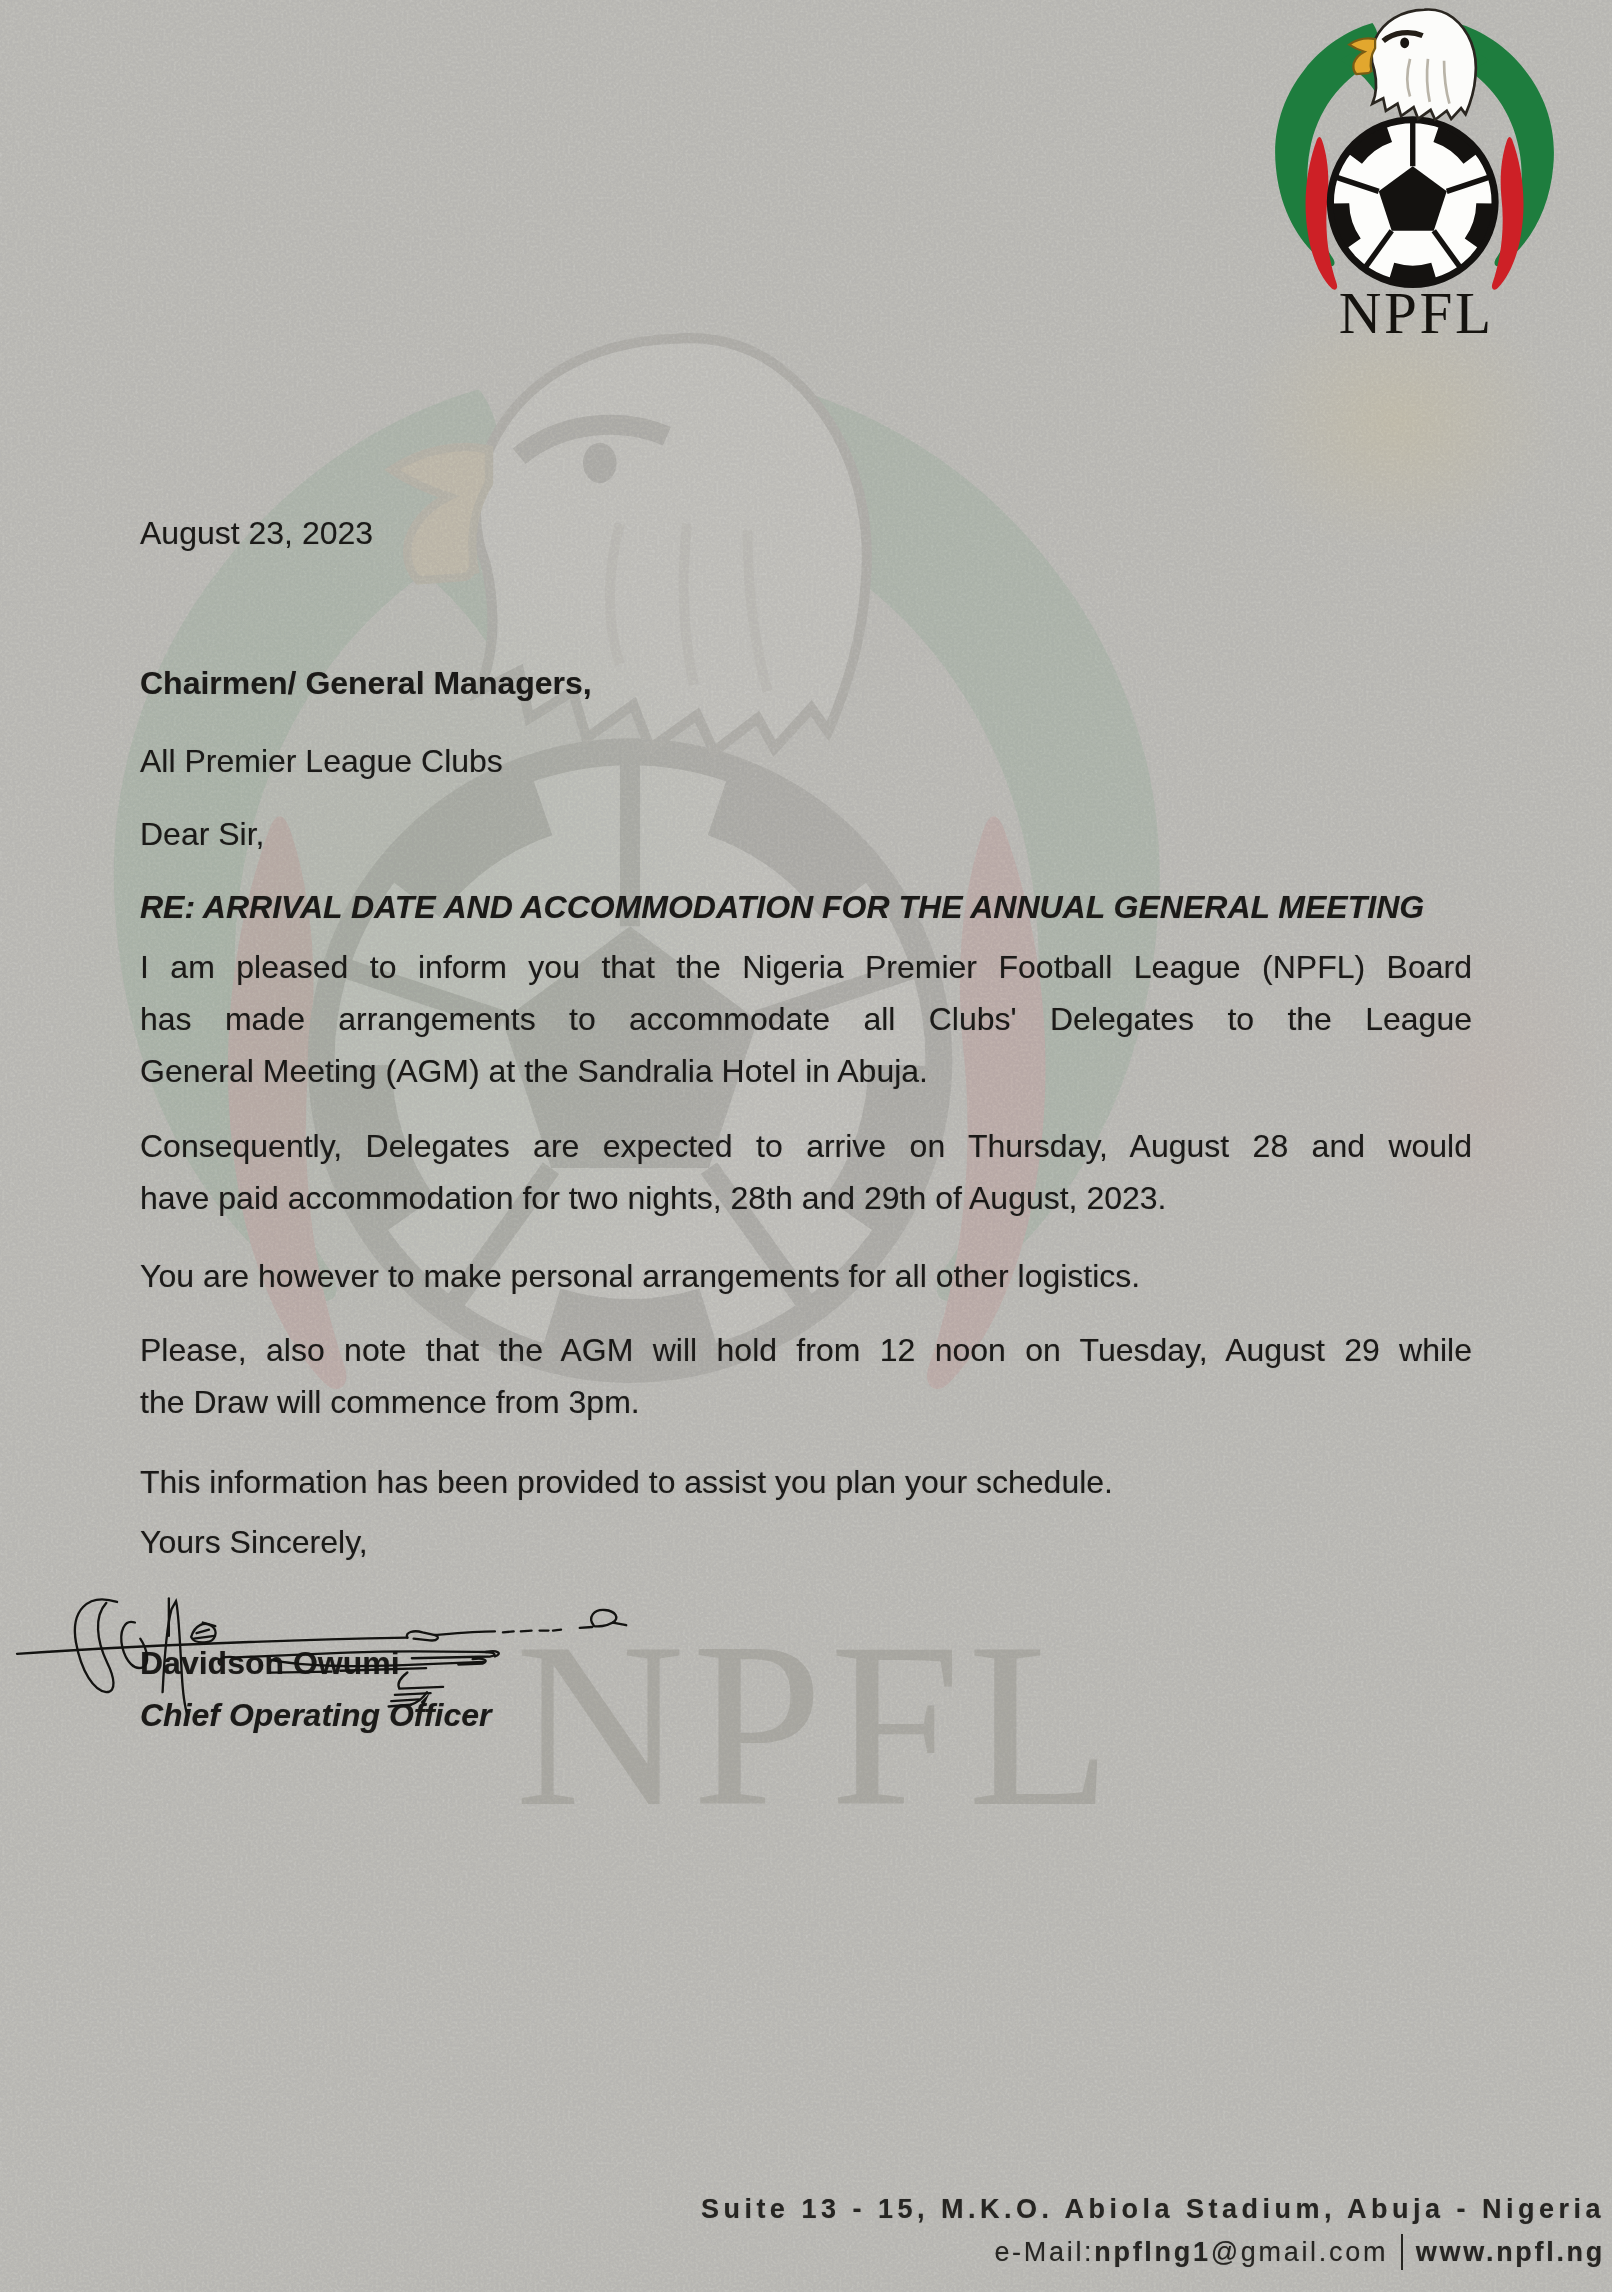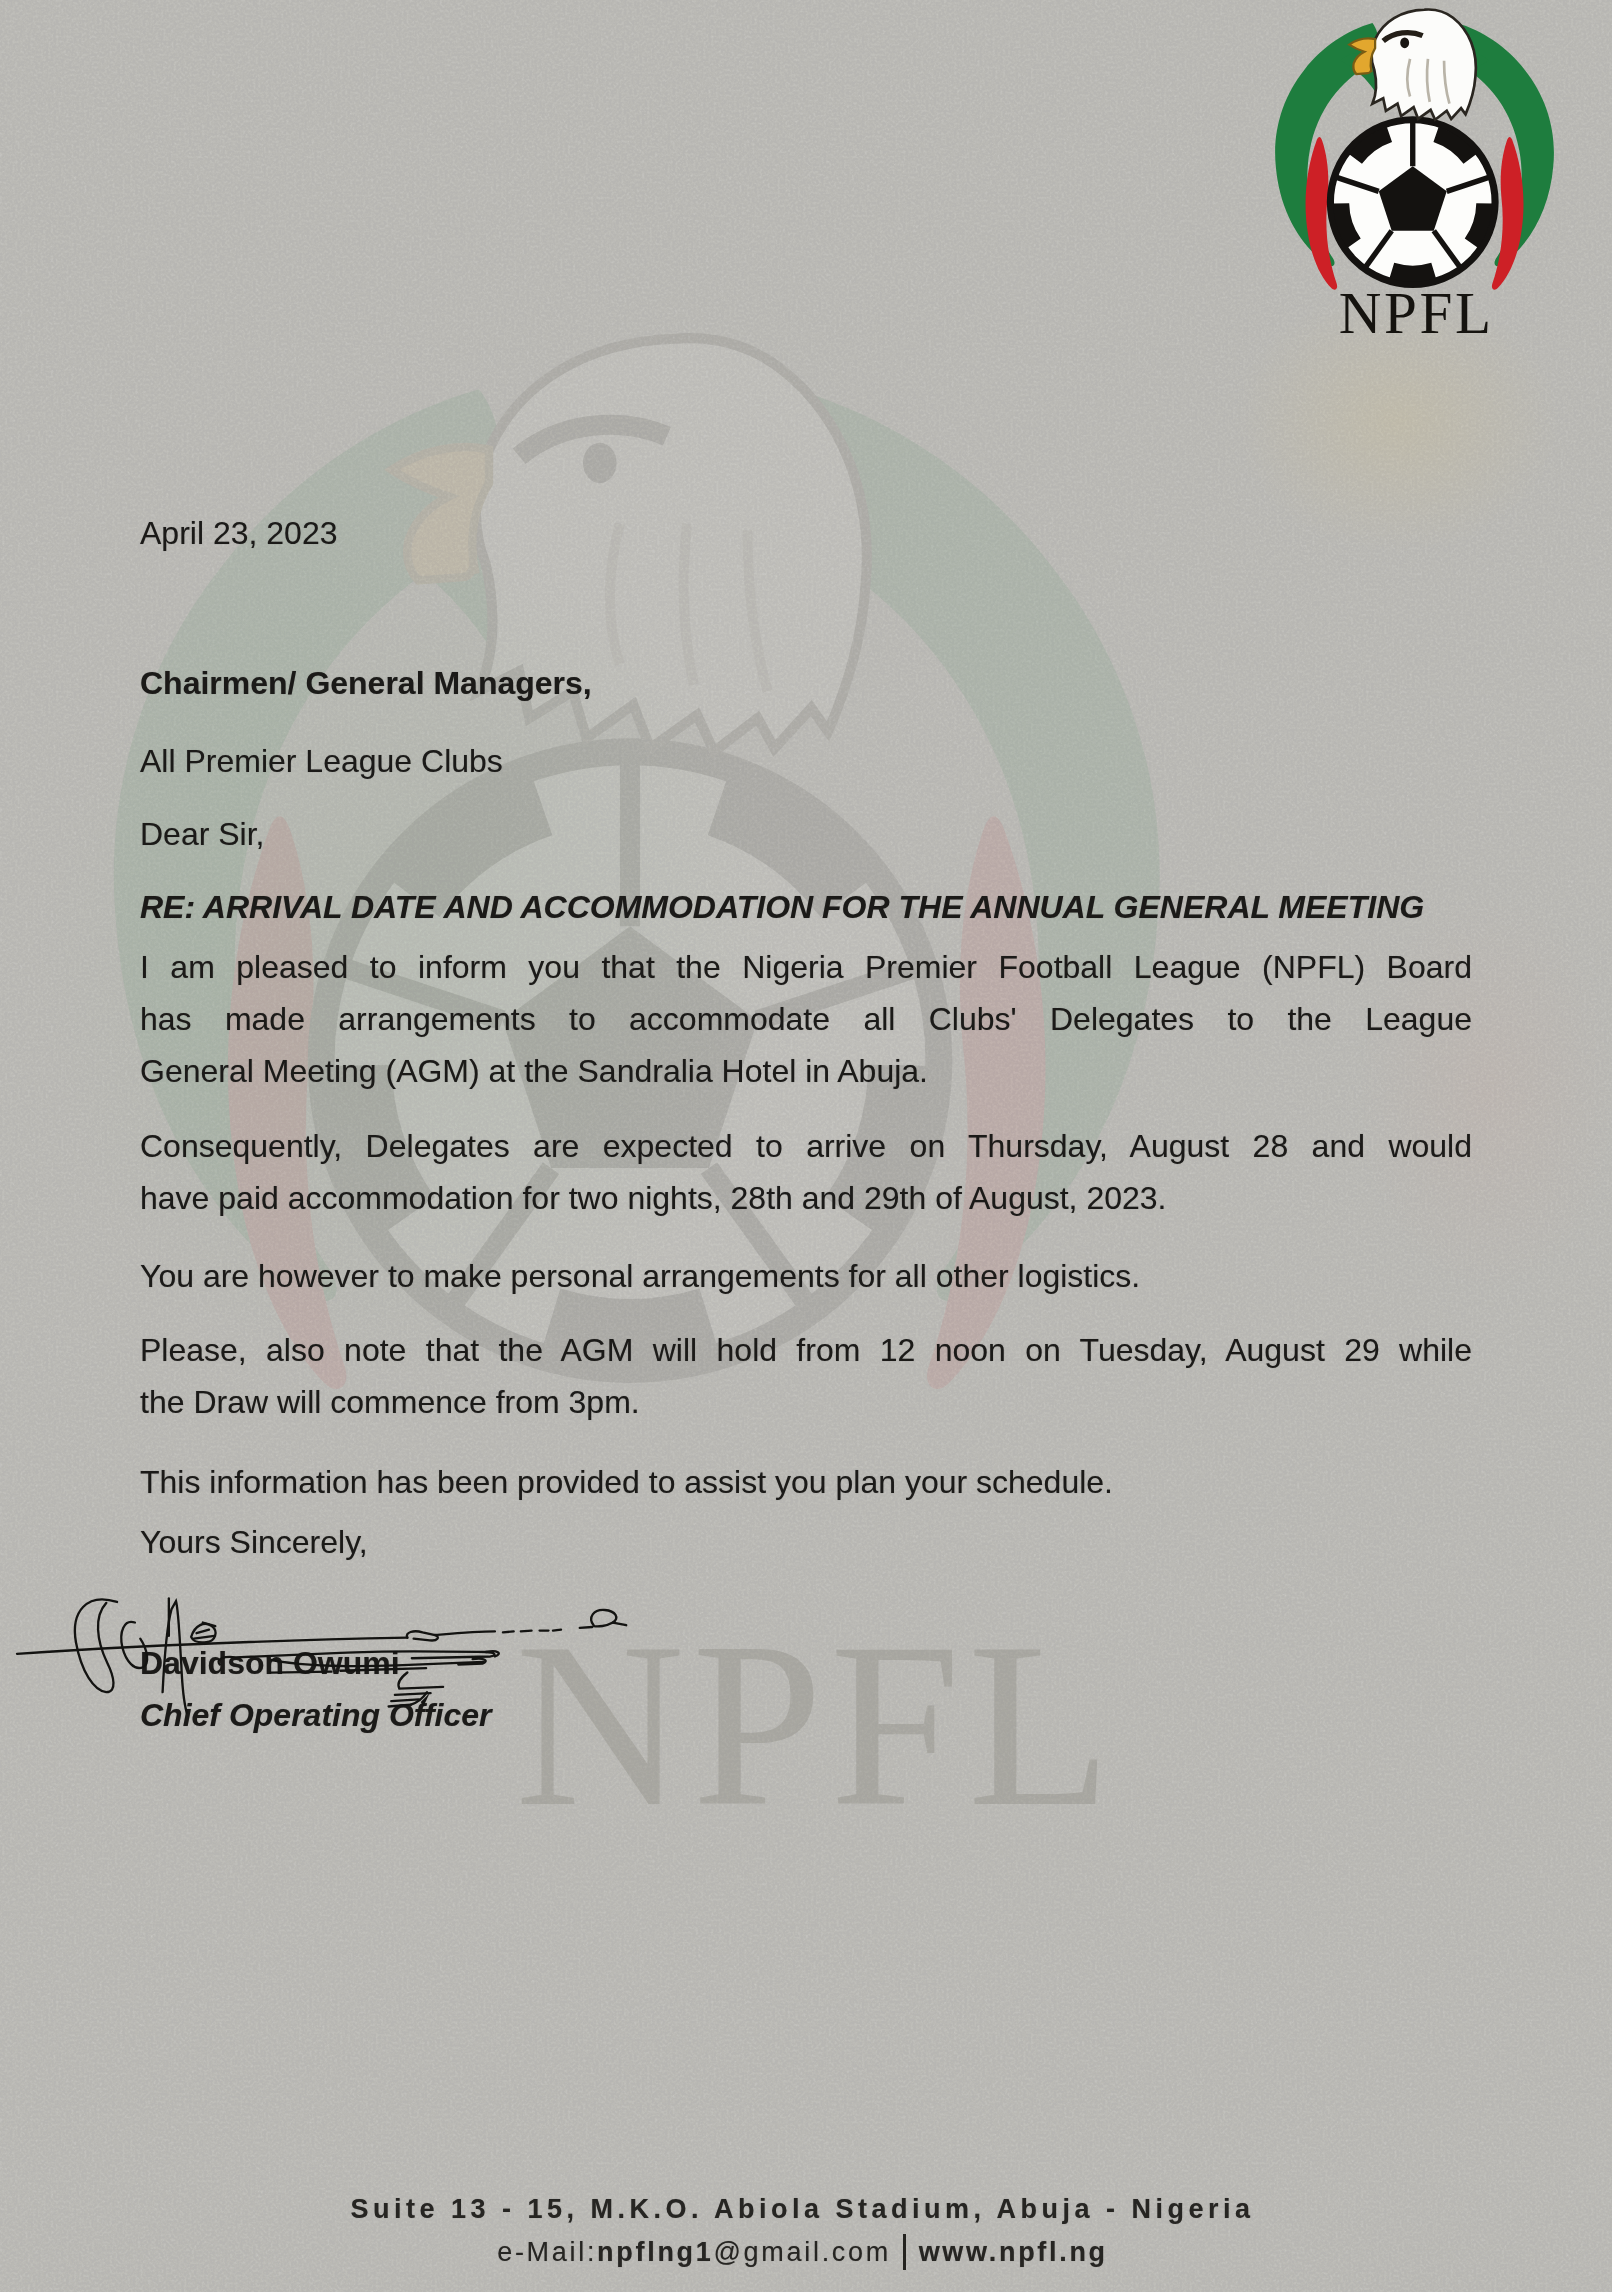--- a/index.html
+++ b/index.html
@@ -29,21 +29,21 @@
   .ln{white-space:normal;}
   .jl{text-align:justify;text-align-last:justify;}
   .b{font-weight:bold;}
   .bi{font-weight:bold;font-style:italic;}
   .mt109{margin-top:98px;}.mt29{margin-top:26px;}.mt23{margin-top:20.6px;}
   .mt24{margin-top:21.5px;font-style:italic;}.mt27{margin-top:8px;}.mt26{margin-top:23px;}
   .mt25{margin-top:22.4px;}.mt31{margin-top:28px;}.mt115{margin-top:69px;}
   .sig{position:absolute;left:0;top:1585px;}
   
   .footer{
-    position:absolute;left:0;top:2192px;width:1605px;text-align:center;
+    position:absolute;left:0;top:2192px;width:1605px;text-align:right;
     font-size:27px;line-height:34px;color:#262522;
     text-shadow:0 0 0.9px rgba(25,25,25,.35);
   }
   .footer .l1{font-weight:bold;letter-spacing:4.5px;}
   .footer .l2{letter-spacing:2.7px;margin-top:8px;}
   .footer .seg-b{font-weight:bold;}
   .footer .vbar{
     display:inline-block;width:2.7px;height:36px;background:#24231f;
     margin:0 12.5px;vertical-align:-9px;
   }
@@ -140,21 +140,21 @@
   </svg>
 
   <div class="layer wm-text">NPFL</div>
 
   <svg class="hdr-logo" width="358" height="336" viewBox="0 0 400 375">
     <use href="#npfl-crest"></use>
     <text x="197" y="366" text-anchor="middle" fill="#15130f" font-family="Liberation Serif, DejaVu Serif, serif" font-size="66" letter-spacing="3">NPFL</text>
   </svg>
 
   <div class="letterbody">
-    <div class="ln">April 23, 2023</div>
+    <div class="ln">August 23, 2023</div>
     <div class="ln b mt109">Chairmen/ General Managers,</div>
     <div class="ln mt29">All Premier League Clubs</div>
     <div class="ln mt23">Dear Sir,</div>
     <div class="ln b mt24">RE: ARRIVAL DATE AND ACCOMMODATION FOR THE ANNUAL GENERAL MEETING</div>
 
     <div class="para mt27">
       <div class="ln jl">I am pleased to inform you that the Nigeria Premier Football League (NPFL) Board</div>
       <div class="ln jl">has made arrangements to accommodate all Clubs' Delegates to the League</div>
       <div class="ln">General Meeting (AGM) at the Sandralia Hotel in Abuja.</div>
     </div>

